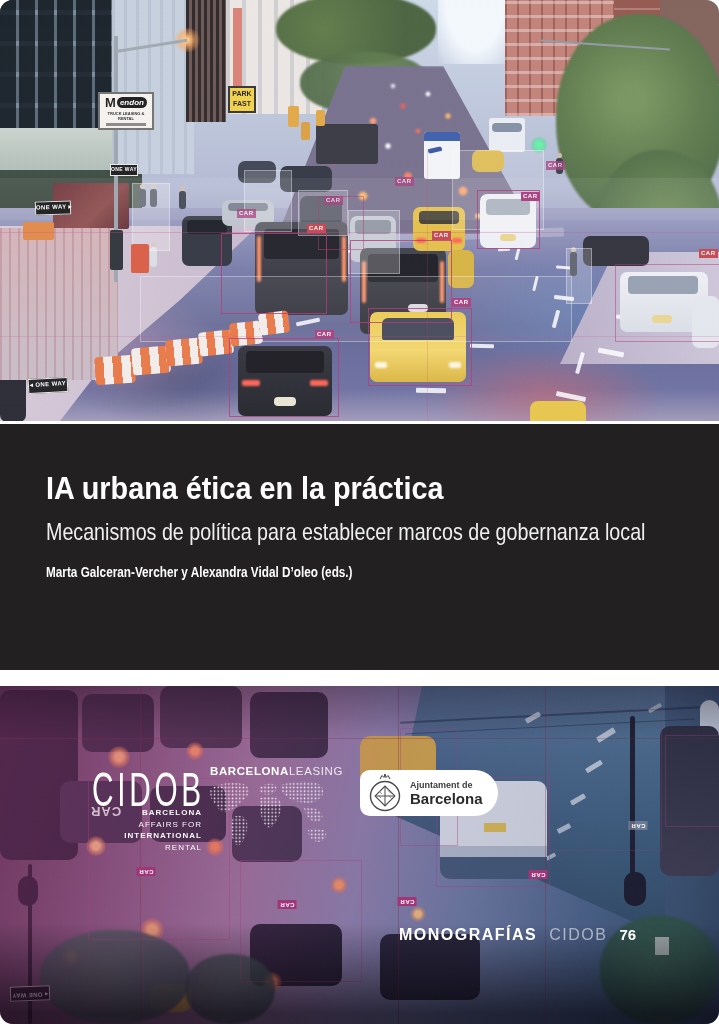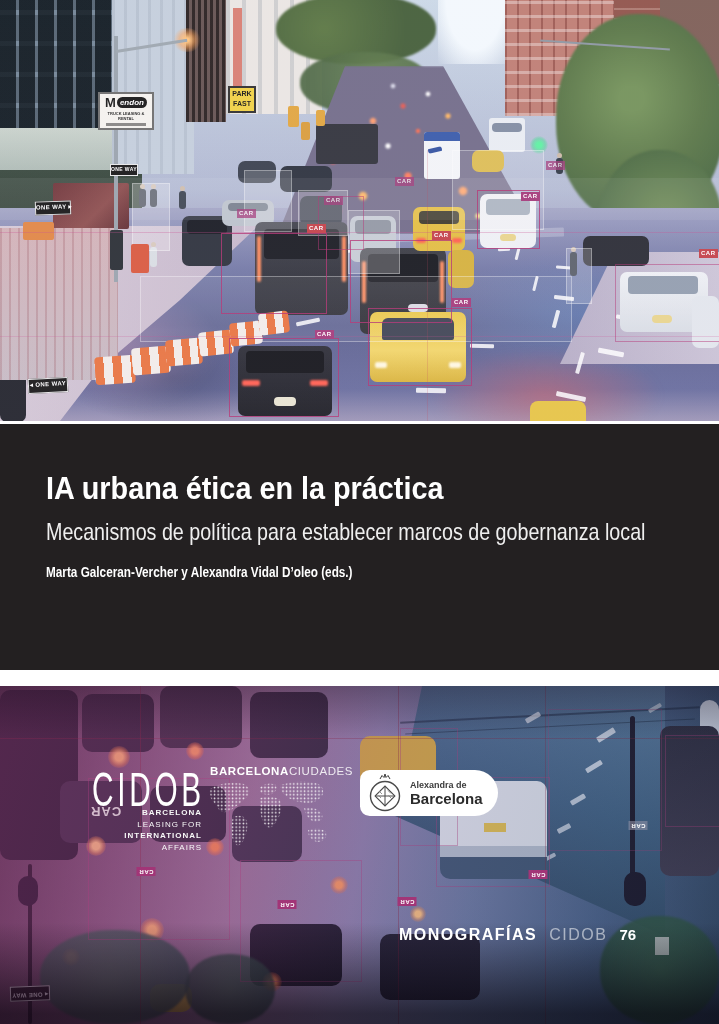--- a/index.html
+++ b/index.html
@@ -1,17 +1,17 @@
 <!DOCTYPE html>
 <html><head>
 <meta charset="utf-8">
 <style>
   html,body{margin:0;padding:0;background:#fff;}
   .page{position:relative;width:719px;height:1024px;overflow:hidden;background:#fff;
-        font-family:"Liberation Sans",sans-serif;}
+        font-family:"Liberation Sans",sans-serif;border-radius:13px;}
   .abs{position:absolute;}
   
   .photo-top{position:absolute;left:0;top:0;width:719px;height:421px;overflow:hidden;
     background:linear-gradient(180deg,#c9d7e6 0%,#aeb6d0 45%,#8d92b8 62%,#7d81ab 100%);}
   .car{position:absolute;border-radius:7px;}
   .car .win{position:absolute;border-radius:4px;}
   .tail{position:absolute;border-radius:2px;filter:blur(1px);}
   .dash{position:absolute;background:rgba(255,255,255,.85);border-radius:1px;}
   .dbox{position:absolute;border:1px solid rgba(176,42,109,.8);}
   .dbox.faint{border-color:rgba(176,42,109,.5);}
@@ -363,25 +363,25 @@
     <div class="chip flip" style="left:529px;top:184px;"><span>CAR</span></div>
     <div class="chip flip gray" style="left:629px;top:135px;"><span>CAR</span></div>
 
     <div class="tint" style="background:linear-gradient(105deg,rgba(168,62,142,.38) 0%,rgba(150,70,150,.30) 30%,rgba(90,80,150,.20) 55%,rgba(50,70,120,.22) 80%,rgba(30,50,90,.28) 100%);"></div>
     <div class="tint" style="background:linear-gradient(180deg,rgba(20,10,25,.35) 0%,rgba(0,0,0,0) 16%,rgba(0,0,0,0) 70%,rgba(5,2,10,.68) 97%);"></div>
 
     <div class="logo-layer">
       <div class="cidob-word">CIDOB</div>
       <div class="cidob-sub">
         <div class="b">BARCELONA</div>
-        <div>LEASING FOR</div>
+        <div>AFFAIRS FOR</div>
         <div class="b">INTERNATIONAL</div>
-        <div>AFFAIRS</div>
+        <div>RENTAL</div>
       </div>
-      <div class="ciudades"><span class="p1">BARCELONA</span><span class="p2">CIUDADES</span></div>
+      <div class="ciudades"><span class="p1">BARCELONA</span><span class="p2">LEASING</span></div>
       <svg class="worldmap" width="127" height="80" viewBox="0 0 127 80">
         <defs>
           <pattern id="dots" width="3.6" height="3.6" patternUnits="userSpaceOnUse">
             <circle cx="1.4" cy="1.4" r="0.85" fill="#ffffff" opacity="0.92"></circle>
           </pattern>
         </defs>
         <g fill="url(#dots)">
           <path d="M4,10 Q18,1 38,5 Q46,9 42,17 Q34,25 25,31 Q15,37 11,27 Q2,19 4,10 Z"></path>
           <path d="M27,38 Q37,34 41,42 Q43,52 36,64 Q30,71 26,58 Q24,46 27,38 Z"></path>
           <path d="M54,8 Q62,2 70,6 Q72,12 66,15 Q58,17 54,13 Z"></path>
@@ -393,21 +393,21 @@
       </svg>
       <div class="pill">
         <svg width="36" height="42" viewBox="0 0 36 42">
           <path d="M13,7 l2,-3.5 l2,2 l1,-3.5 l1,3.5 l2,-2 l2,3.5" fill="none" stroke="#3c3c3c" stroke-width="1"></path>
           <circle cx="18" cy="24" r="14.5" fill="none" stroke="#4a4a4a" stroke-width="1.4"></circle>
           <rect x="11" y="17" width="14" height="14" transform="rotate(45 18 24)" fill="#ffffff" stroke="#4a4a4a" stroke-width="1.1"></rect>
           <path d="M18,14.5 V33.5 M8.5,24 H27.5" stroke="#4a4a4a" stroke-width="1"></path>
           <path d="M12,19 l3,3 M11.5,23.5 l2.5,2.5 M21,18.5 l3,3 M21.5,23.5 l3,3" stroke="#7a7a7a" stroke-width="0.8"></path>
         </svg>
         <div>
-          <div class="t1">Alexandra de</div>
+          <div class="t1">Ajuntament de</div>
           <div class="t2">Barcelona</div>
         </div>
       </div>
     </div>
 
     <div class="series">
       <span class="s1">MONOGRAFÍAS</span>
       <span class="s2">CIDOB</span>
       <span class="s3">76</span>
     </div>

